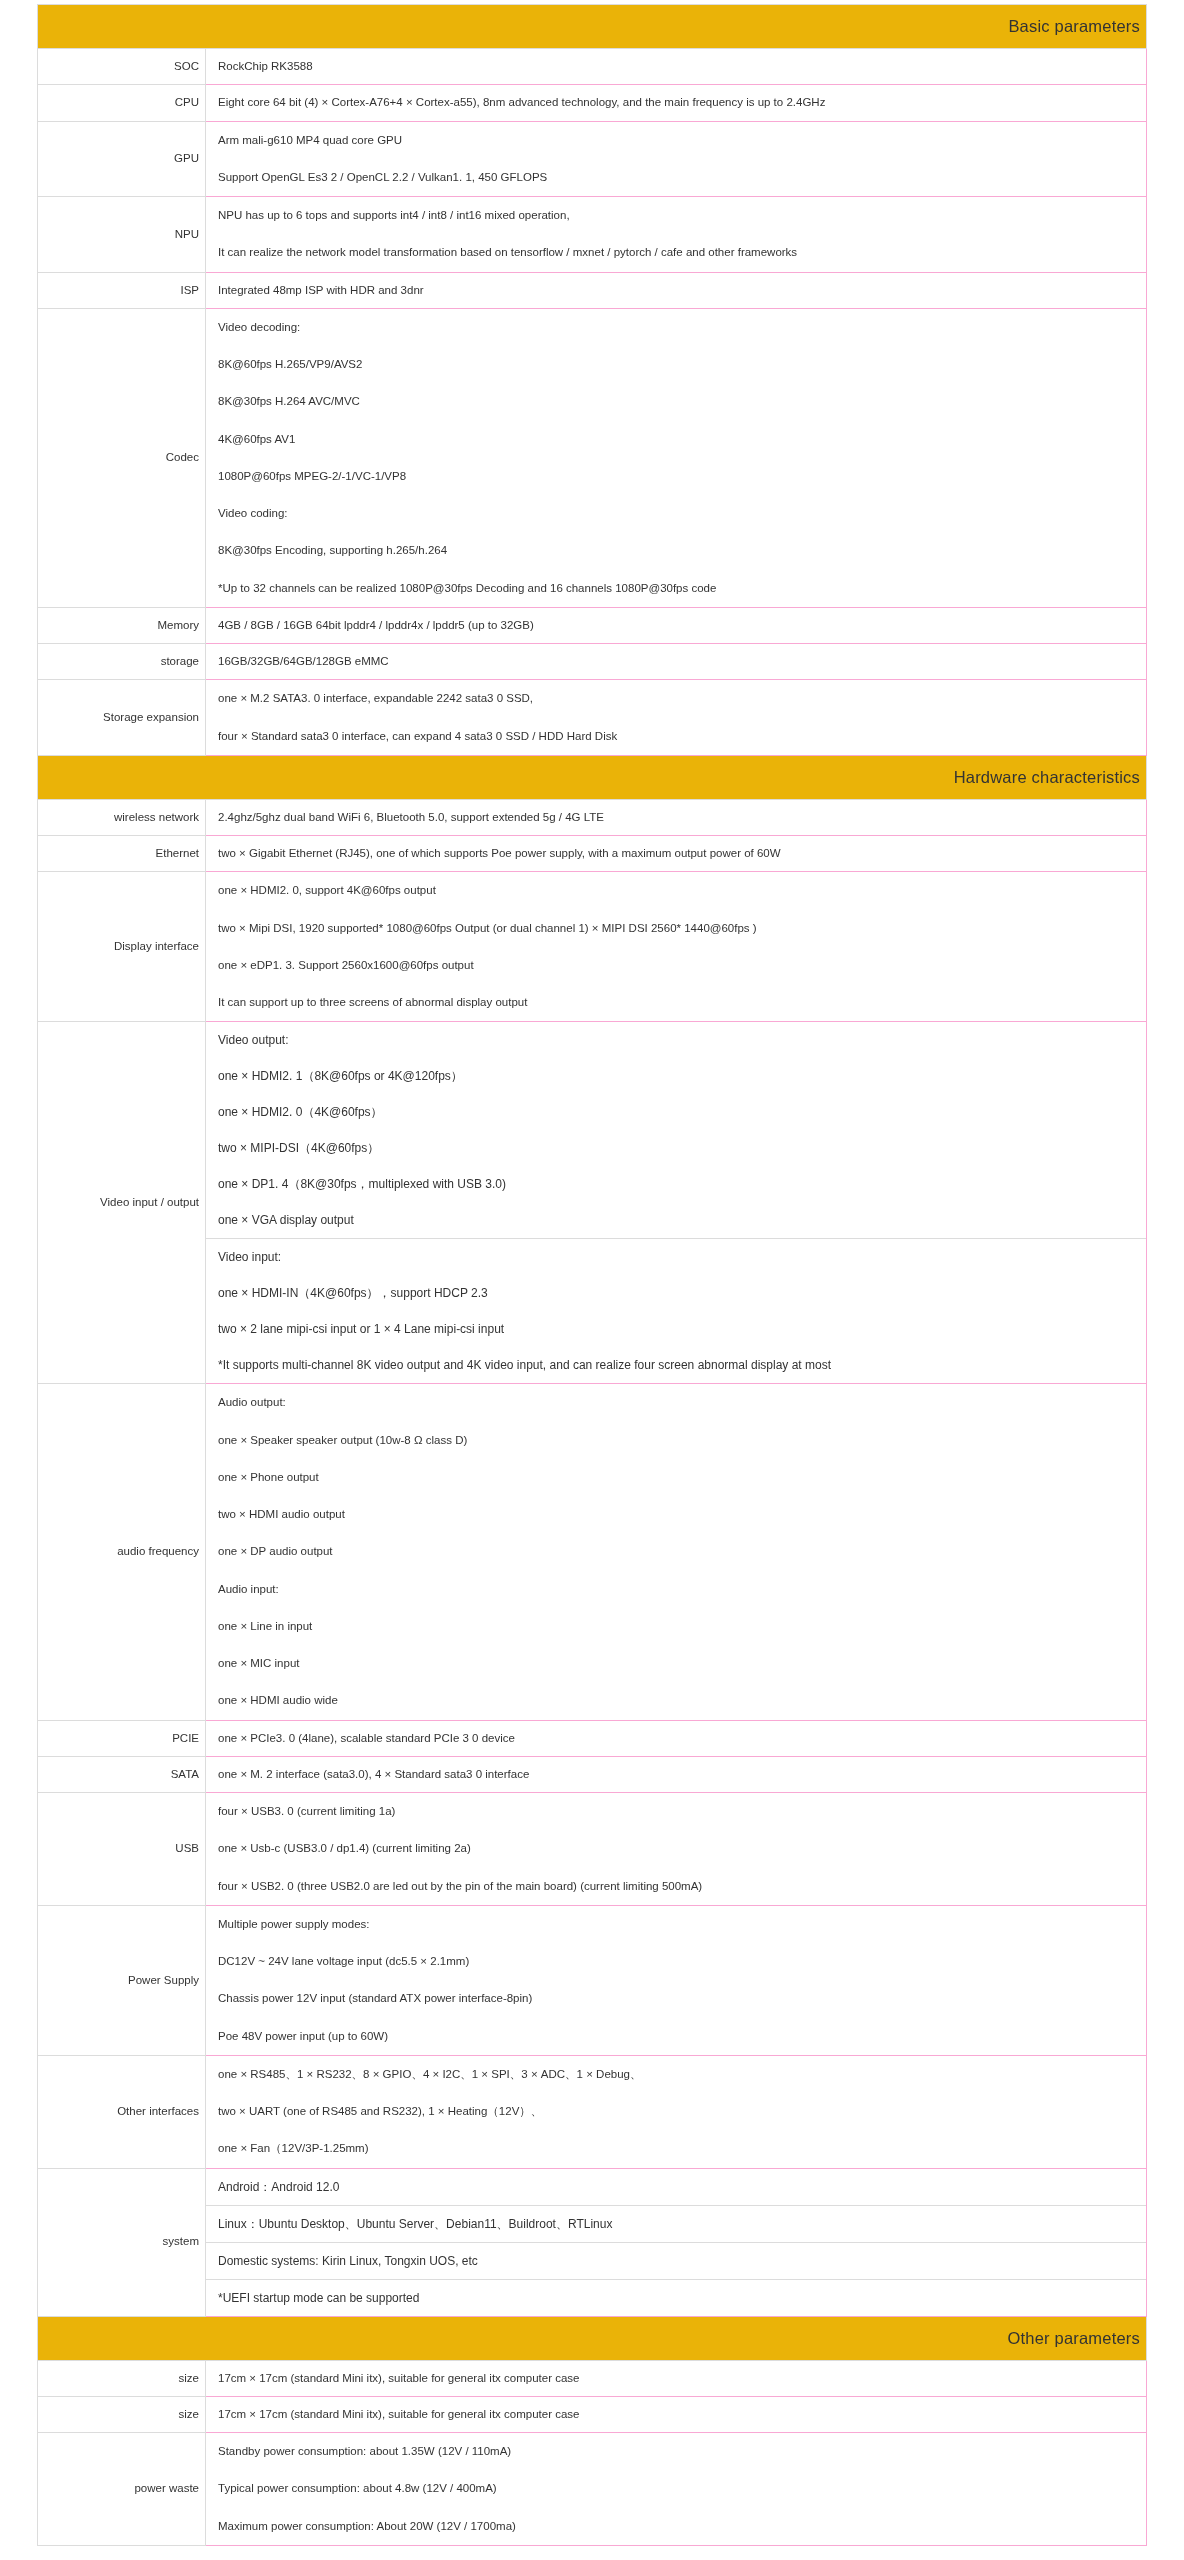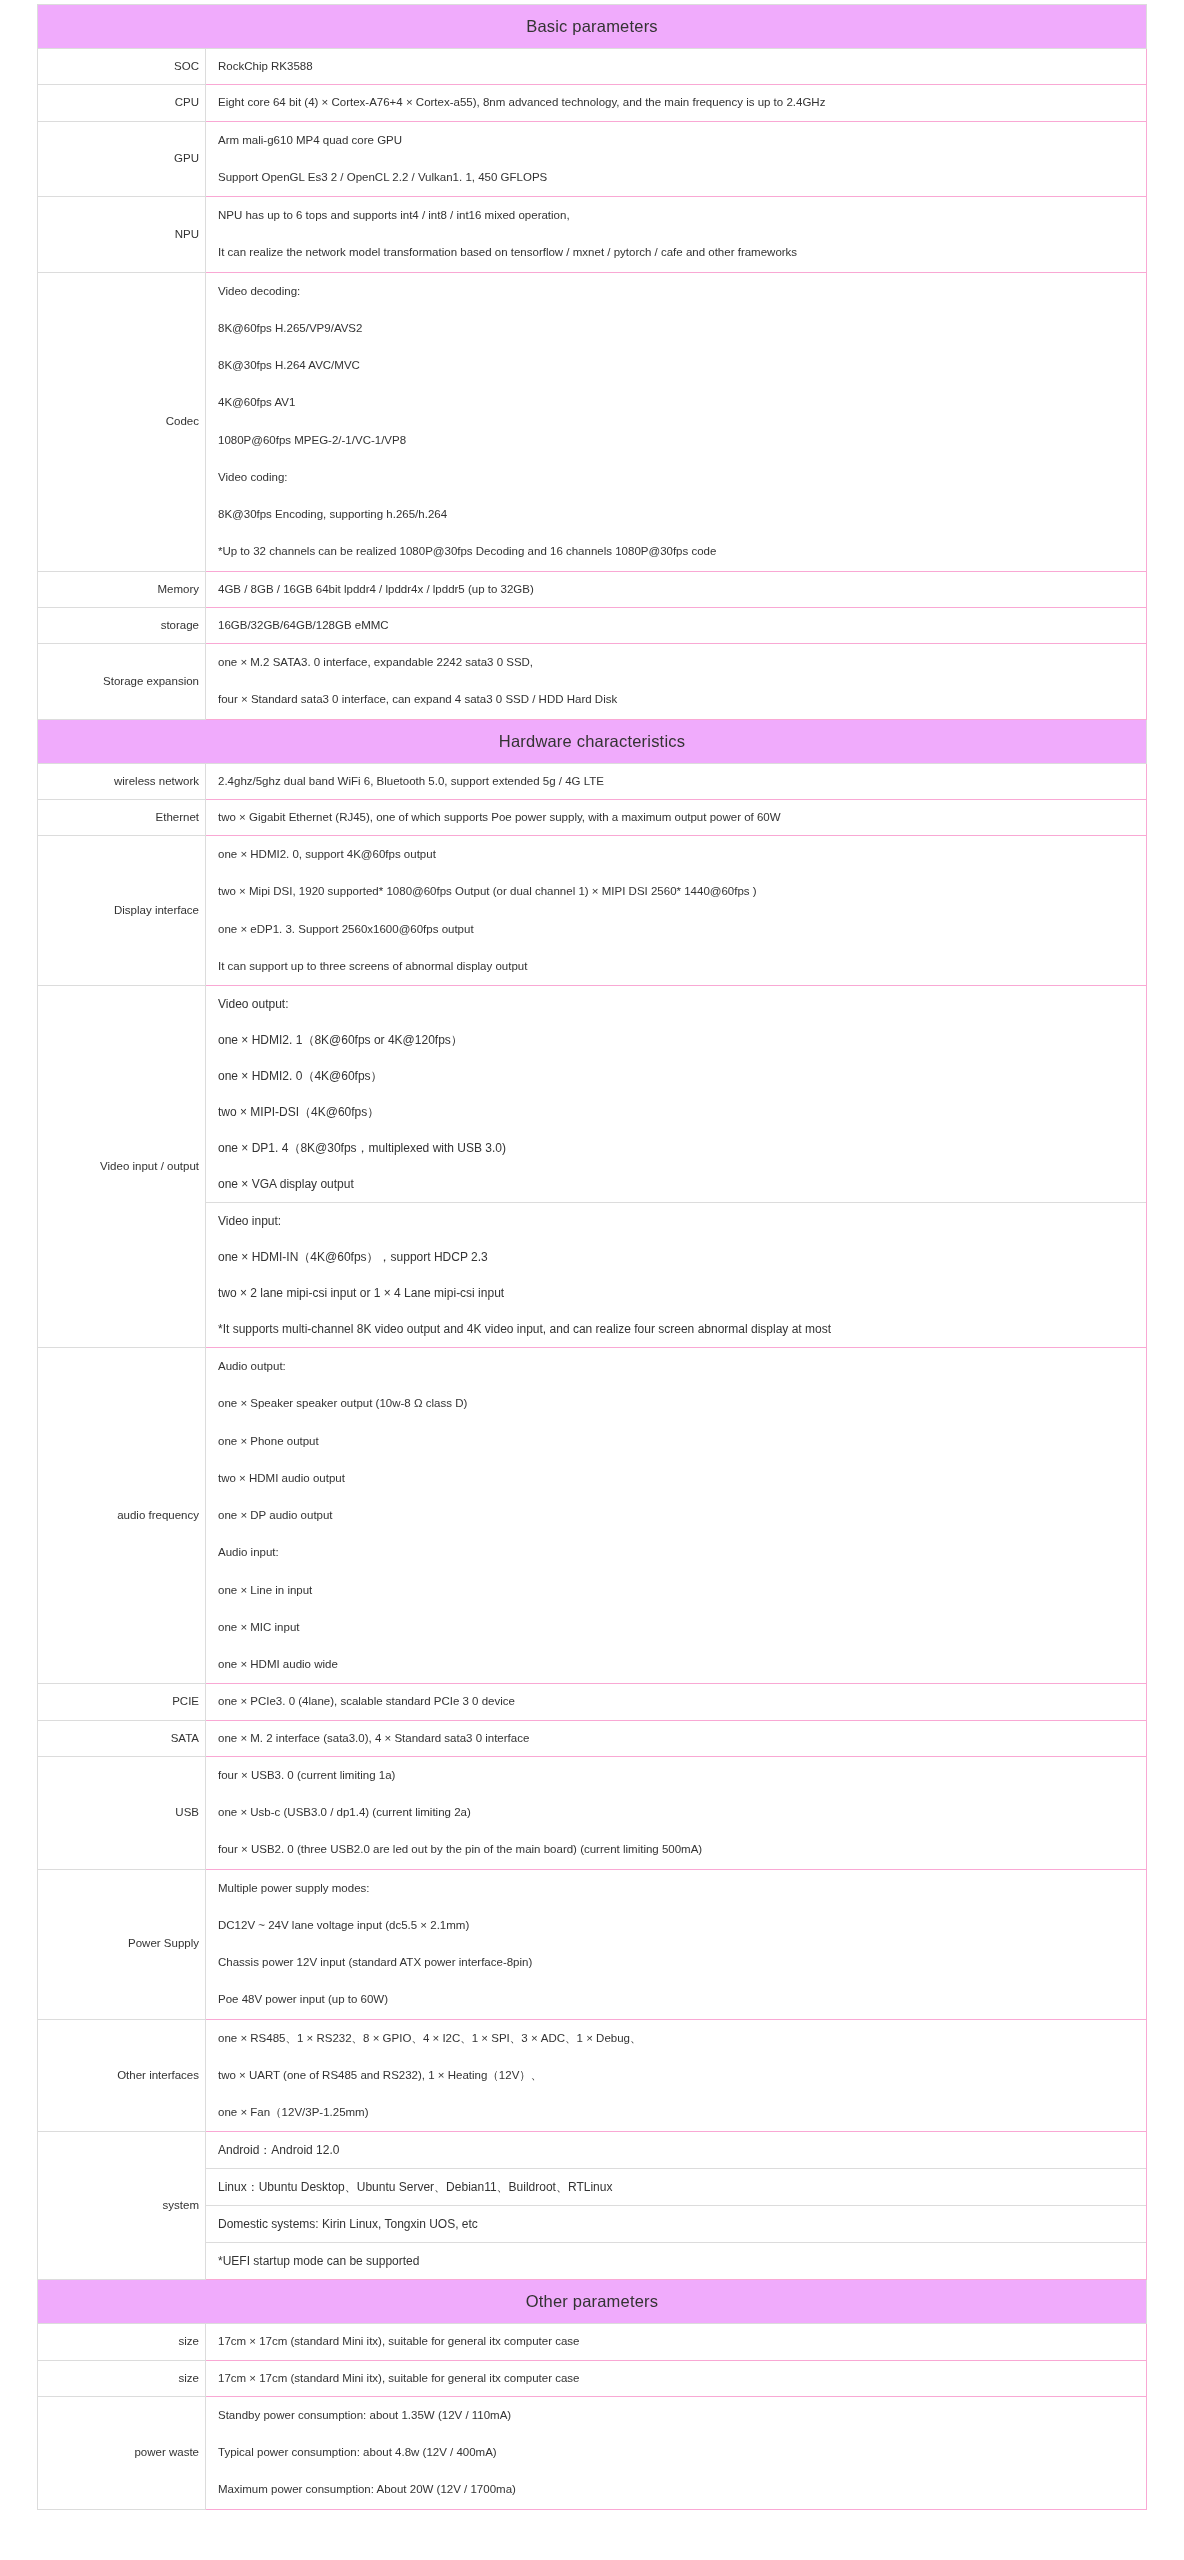--- a/index.html
+++ b/index.html
@@ -21,23 +21,23 @@
   }
   table.spec-table {
     width: 100%;
     border-collapse: collapse;
     table-layout: fixed;
   }
   table.spec-table col.label-col { width: 168px; }
   table.spec-table col.value-col { width: auto; }
 
   tr.section-row td {
-    background: #f0abfc;
+    background: #eab308;
     border: 1px solid #dcdcdc;
-    text-align: center;
+    text-align: right;
     font-size: 16.5px;
     color: #333333;
     padding: 12px 6px;
     font-weight: 400;
     letter-spacing: 0.2px;
   }
 
   td.label-cell {
     border: 1px solid #dcdcdc;
     text-align: right;
@@ -112,20 +112,26 @@
           </td>
         </tr>
         <tr>
           <td class="label-cell">NPU</td>
           <td class="value-cell multi">
             <div class="vline">NPU has up to 6 tops and supports int4 / int8 / int16 mixed operation,</div>
             <div class="vline">It can realize the network model transformation based on tensorflow / mxnet / pytorch / cafe and other frameworks</div>
           </td>
         </tr>
         <tr>
+          <td class="label-cell">ISP</td>
+          <td class="value-cell">
+            <div class="vline">Integrated 48mp ISP with HDR and 3dnr</div>
+          </td>
+        </tr>
+        <tr>
           <td class="label-cell">Codec</td>
           <td class="value-cell multi">
             <div class="vline">Video decoding:</div>
             <div class="vline">8K@60fps  H.265/VP9/AVS2</div>
             <div class="vline">8K@30fps  H.264 AVC/MVC</div>
             <div class="vline">4K@60fps  AV1</div>
             <div class="vline">1080P@60fps  MPEG-2/-1/VC-1/VP8</div>
             <div class="vline">Video coding:</div>
             <div class="vline">8K@30fps Encoding, supporting h.265/h.264</div>
             <div class="vline">*Up to 32 channels can be realized 1080P@30fps Decoding and 16 channels 1080P@30fps code</div>

